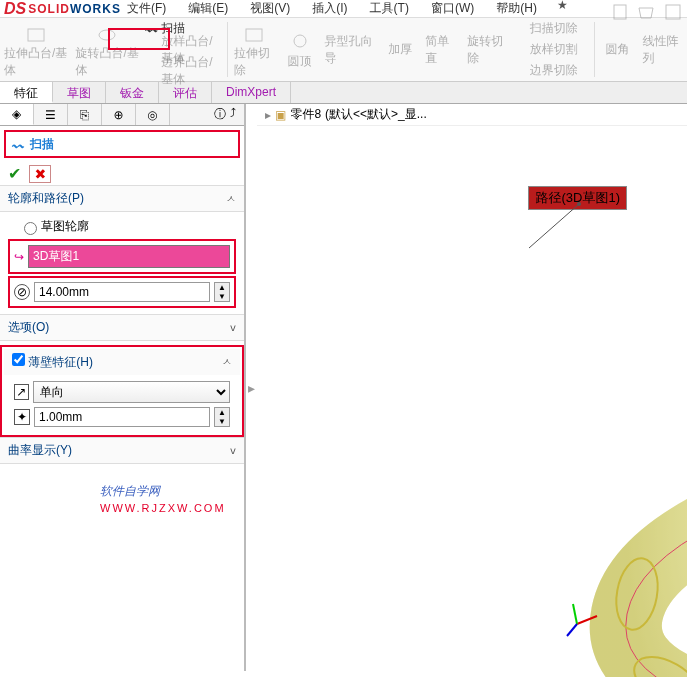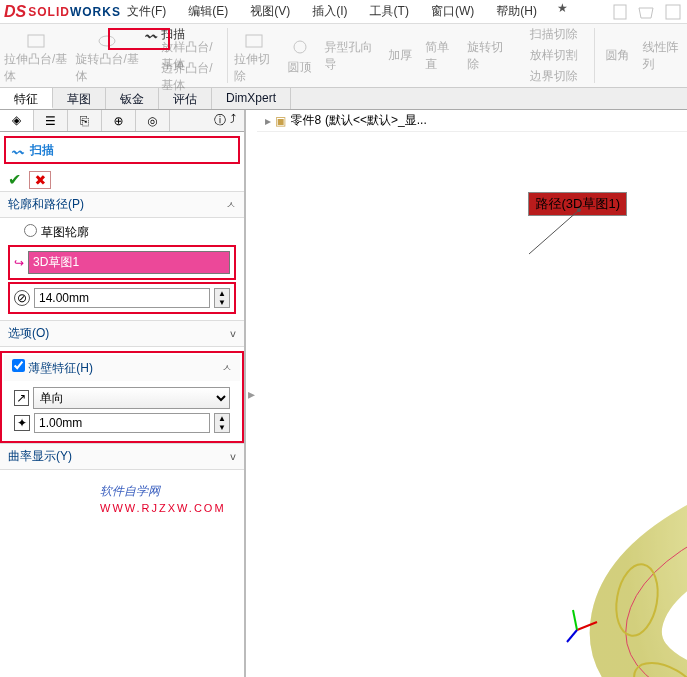--- a/index.html
+++ b/index.html
@@ -1,49 +1,49 @@
 <!DOCTYPE html>
 <html><head>
 <meta charset="utf-8">
 <style>
 *{box-sizing:border-box;margin:0;padding:0;font-family:"Microsoft YaHei",Arial,sans-serif;font-size:12px}
 body{width:687px;height:677px;background:#fff;overflow:hidden;position:relative}
-.topbar{display:flex;align-items:center;height:24px;border-bottom:1px solid #ddd;padding:0 4px}
+.topbar{display:flex;align-items:center;height:18px;border-bottom:1px solid #ddd;padding:0 4px}
 .logo{display:flex;align-items:center;gap:2px}
 .logo-ds{color:#d92231;font-style:italic;font-weight:bold;font-size:16px}
 .logo-text{color:#d92231;font-weight:bold;font-size:13px;letter-spacing:1px}
 .logo-text b{color:#003e7e}
 .menubar{display:flex;gap:10px}
 .menu-item{padding:2px 6px;color:#333;cursor:pointer}
 .star{color:#555;margin-left:4px}
 .qat{position:absolute;right:4px;top:2px;display:flex;gap:6px}
 .qat-icon{width:20px;height:20px;opacity:.5}
 .ribbon{display:flex;height:64px;border-bottom:1px solid #ccc;background:#f8f8f8}
 .rib-btn{display:flex;flex-direction:column;align-items:center;justify-content:center;padding:2px 4px;min-width:42px;opacity:.45;color:#555}
 .rib-btn.small{min-width:80px;align-items:flex-start;padding-left:18px;position:relative;height:21px;justify-content:center}
 .rib-stack{display:flex;flex-direction:column;justify-content:center}
 .rib-sep{width:1px;background:#ddd;margin:4px 2px}
 .highlight-red{border:2px solid #e4002b;position:absolute}
 .scan-hl{left:108px;top:28px;width:62px;height:22px}
 .tabbar{display:flex;height:22px;background:#eee;border-bottom:1px solid #aaa}
-.tab{padding:3px 14px;color:#0f172a;border-right:1px solid #ccc;cursor:pointer}
+.tab{padding:3px 14px;color:#a21caf;border-right:1px solid #ccc;cursor:pointer}
 .tab.active{background:#fff;border-bottom:2px solid #fff;color:#000}
 .toolstrip{position:absolute;right:6px;top:118px;display:flex;gap:4px}
 .workspace{display:flex;height:calc(100% - 110px)}
 .panel{width:246px;border-right:2px solid #bbb;background:#fff;overflow:hidden;position:relative}
 .panel-tabs{display:flex;height:22px;border-bottom:1px solid #aaa;background:#f4f4f4}
 .ptab{width:34px;display:flex;align-items:center;justify-content:center;border-right:1px solid #ccc;cursor:pointer}
 .ptab.active{background:#fff;border-bottom:1px solid #fff}
 .feat-head{display:flex;align-items:center;height:28px;border:2px solid #e4002b;margin:4px;padding:2px 6px;gap:6px}
 .okbar{display:flex;gap:8px;padding:2px 8px;align-items:center}
 .ok{color:#1a8f1a;font-size:16px}
 .x{color:#d00;font-size:14px;border:1px solid #c88;padding:0 4px}
 .section-head{display:flex;align-items:center;justify-content:space-between;padding:4px 8px;border-top:1px solid #ddd;border-bottom:1px solid #ddd;background:#fafafa;color:#003e7e;cursor:pointer}
 .section-body{padding:4px 8px}
-.radio-row{display:flex;align-items:flex-start;gap:4px;padding:2px 0 2px 16px}
+.radio-row{display:flex;align-items:flex-end;gap:4px;padding:2px 0 2px 16px}
 .hl-box{border:2px solid #e4002b;padding:2px;margin:2px 0}
 .prof-sel{display:flex;align-items:center;gap:4px;padding:2px}
 .prof-field{flex:1;background:#ec4899;color:#fff;padding:2px 4px;border:1px solid #777}
 .dim-row{display:flex;align-items:center;gap:4px;padding:2px}
 .dim-input{flex:1;border:1px solid #999;padding:2px 4px;background:#fff}
 .spinner{display:flex;flex-direction:column;border:1px solid #999}
 .spinner div{width:14px;height:9px;font-size:8px;text-align:center;background:#eee;line-height:9px}
 .thin-box{border:2px solid #e4002b;padding:2px;margin-top:4px}
 .dir-select{width:100%;border:1px solid #999;padding:2px;background:linear-gradient(#fff,#eee)}
 .watermark{position:absolute;left:100px;top:470px;font-size:28px;font-weight:normal;color:#3a5fbf;font-style:italic}

